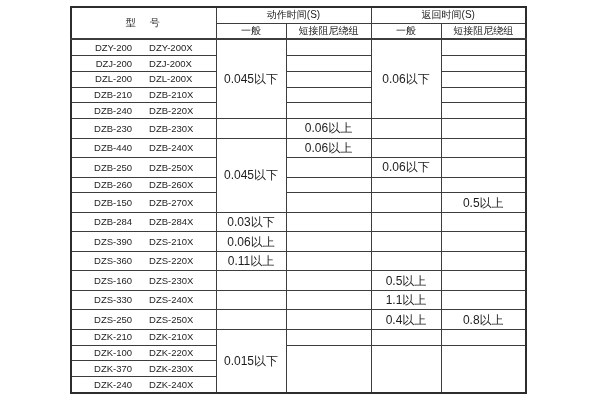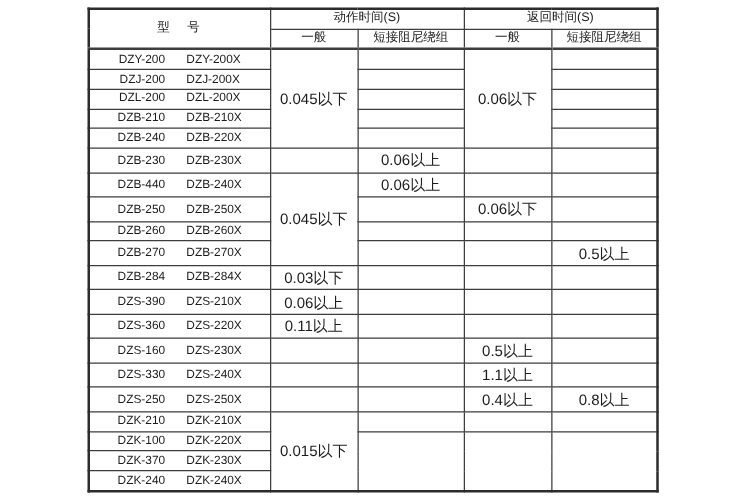--- a/index.html
+++ b/index.html
@@ -167,21 +167,21 @@
               <span>DZB-260X</span>
             </div>
           </td>
         <td></td>
         <td></td>
         <td></td>
       </tr>
       <tr>
         <td class="model-cell">
             <div class="model-pair">
-              <span>DZB-270</span>
+              <span>DZB-150</span>
               <span>DZB-270X</span>
             </div>
           </td>
         <td></td>
         <td></td>
         <td class="val">0.5以上</td>
       </tr>
       <tr>
         <td class="model-cell">
             <div class="model-pair">

